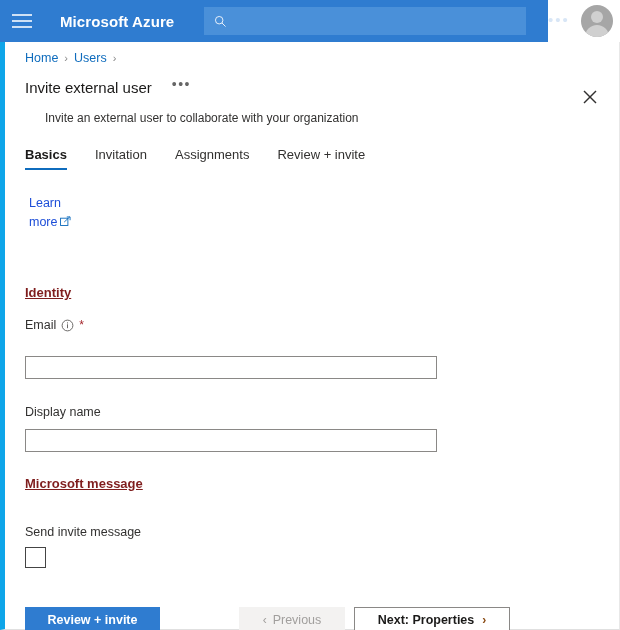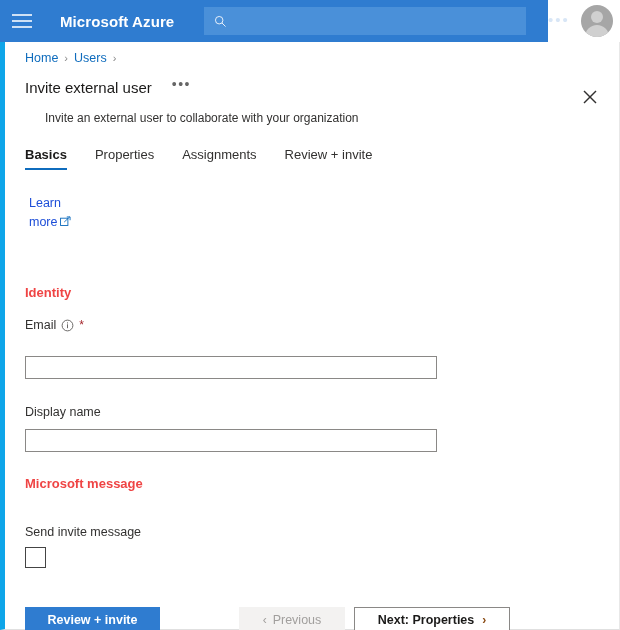--- a/index.html
+++ b/index.html
@@ -165,21 +165,21 @@
     width: 56px; cursor: pointer;
     margin-left: 4px;
   }
   .ext-icon {
     display: inline-block; vertical-align: -1px; margin-left: 3px;
   }
 
   
   .section-head {
     position: absolute; left: 20px;
-    font-size: 13px; font-weight: bold; color: #ef4444;
+    font-size: 13px; font-weight: bold; color: #7f1d1d; text-decoration: underline;
   }
   #identity-head { top: 243px; }
   #invitation-head { top: 434px; }
 
   .field-label {
     position: absolute; left: 20px;
     font-size: 12.5px; color: #323130;
     display: flex; align-items: center;
   }
   #email-label { top: 276px; align-items: center; }
@@ -291,21 +291,21 @@
 
     <svg class="close-x" viewBox="0 0 22 22">
       <line x1="5" y1="5" x2="17" y2="17" stroke="#323130" stroke-width="1.4"></line>
       <line x1="17" y1="5" x2="5" y2="17" stroke="#323130" stroke-width="1.4"></line>
     </svg>
 
     <div class="subtitle">Invite an external user to collaborate with your organization</div>
 
     <div class="tabs">
       <div class="tab active">Basics</div>
-      <div class="tab">Properties</div>
+      <div class="tab">Invitation</div>
       <div class="tab">Assignments</div>
       <div class="tab">Review + invite</div>
     </div>
 
     <div class="desc-wrap">
       <div class="learn-more"><span>Learn more</span><svg class="ext-icon" width="11" height="11" viewBox="0 0 12 12">
           <rect x="0.6" y="2.4" width="8" height="8" fill="none" stroke="#0f6cbd" stroke-width="1"></rect>
           <line x1="4.6" y1="6.6" x2="10.6" y2="1" stroke="#0f6cbd" stroke-width="1"></line>
           <polyline points="7.4,1 11,1 11,4.6" fill="none" stroke="#0f6cbd" stroke-width="1"></polyline>
         </svg></div>

